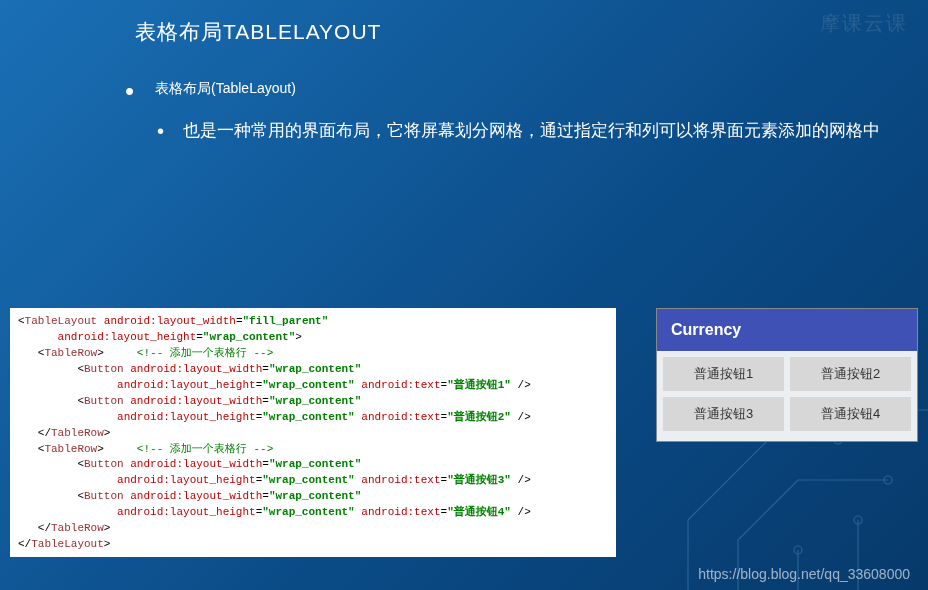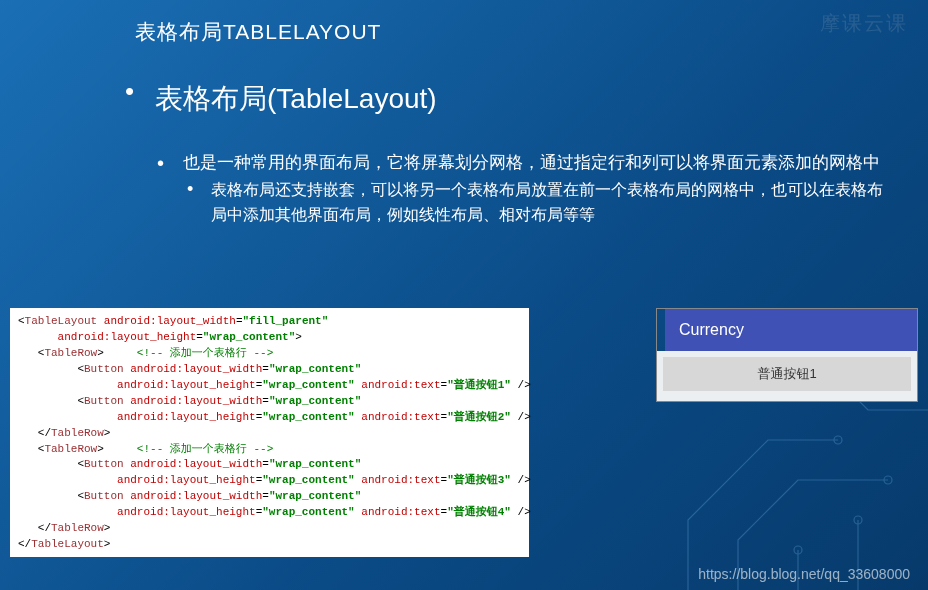--- a/index.html
+++ b/index.html
@@ -38,22 +38,22 @@
     font-weight: 300;
     letter-spacing: 1px;
   }
   .content {
     position: absolute;
     top: 80px;
     left: 125px;
     right: 40px;
   }
   .bullet-l1 {
-    font-size: 28px;
-    margin-bottom: 32px;
+    font-size: 14px;
+    margin-bottom: 20px;
     position: relative;
     padding-left: 30px;
   }
   .bullet-l1::before {
     content: "•";
     position: absolute;
     left: 0;
     font-size: 26px;
     top: -4px;
   }
@@ -82,21 +82,21 @@
     content: "•";
     position: absolute;
     left: 62px;
     font-size: 18px;
     top: -2px;
   }
   .code-box {
     position: absolute;
     top: 308px;
     left: 10px;
-    width: 519px;
+    width: 606px;
     background: #fff;
     color: #000;
     font-family: "Courier New", monospace;
     font-size: 11px;
     line-height: 1.45;
     padding: 6px 8px 4px 8px;
     white-space: pre;
   }
   .tag { color: #9b2d30; }
   .attr { color: #c00000; }
@@ -107,24 +107,23 @@
     position: absolute;
     top: 308px;
     right: 10px;
     width: 262px;
     border: 1px solid #888;
   }
   .appbar {
     background: #3f51b5;
     color: #fff;
     font-family: sans-serif;
-    font-weight: normal;
+    font-weight: bold;
     font-size: 16px;
     padding: 12px 14px;
-    margin-left: 8px;
   }
   .apptable {
     background: #eceff1;
     padding: 6px 6px 10px 6px;
   }
   .approw {
     display: flex;
     gap: 6px;
     margin-bottom: 6px;
   }
@@ -167,21 +166,20 @@
   </g>
 </svg>
 
 <div class="watermark-top">摩课云课</div>
 
 <div class="title">表格布局TABLELAYOUT</div>
 
 <div class="content">
   <div class="bullet-l1">表格布局(TableLayout)</div>
   <div class="bullet-l2">也是一种常用的界面布局，它将屏幕划分网格，通过指定行和列可以将界面元素添加的网格中</div>
-  <div class="bullet-l3">表格布局还支持嵌套，可以将另一个表格布局放置在前一个表格布局的网格中，也可以在表格布局中添加其他界面布局，例如线性布局、相对布局等等</div>
 </div>
 
 <div class="code-box">&lt;<span class="tag">TableLayout</span> <span class="attr">android:layout_width</span>=<span class="str">"fill_parent"</span>
       <span class="attr">android:layout_height</span>=<span class="str">"wrap_content"</span>&gt;
    &lt;<span class="tag">TableRow</span>&gt;     <span class="cmt">&lt;!-- 添加一个表格行 --&gt;</span>
          &lt;<span class="tag">Button</span> <span class="attr">android:layout_width</span>=<span class="str">"wrap_content"</span>
                <span class="attr">android:layout_height</span>=<span class="str">"wrap_content"</span> <span class="attr">android:text</span>=<span class="str">"普通按钮1"</span> /&gt;
          &lt;<span class="tag">Button</span> <span class="attr">android:layout_width</span>=<span class="str">"wrap_content"</span>
                <span class="attr">android:layout_height</span>=<span class="str">"wrap_content"</span> <span class="attr">android:text</span>=<span class="str">"普通按钮2"</span> /&gt;
    &lt;/<span class="tag">TableRow</span>&gt;
@@ -191,17 +189,22 @@
          &lt;<span class="tag">Button</span> <span class="attr">android:layout_width</span>=<span class="str">"wrap_content"</span>
                <span class="attr">android:layout_height</span>=<span class="str">"wrap_content"</span> <span class="attr">android:text</span>=<span class="str">"普通按钮4"</span> /&gt;
    &lt;/<span class="tag">TableRow</span>&gt;
 &lt;/<span class="tag">TableLayout</span>&gt;</div>
 
 <div class="preview">
   <div class="appbar">Currency</div>
   <div class="apptable">
     <div class="approw">
       <button class="appbtn">普通按钮1</button>
+      <button class="appbtn">普通按钮2</button>
+    </div>
+    <div class="approw">
+      <button class="appbtn">普通按钮3</button>
+      <button class="appbtn">普通按钮4</button>
     </div>
   </div>
 </div>
 
 <div class="watermark-url">https://blog.blog.net/qq_33608000</div>
 
 </body></html>

